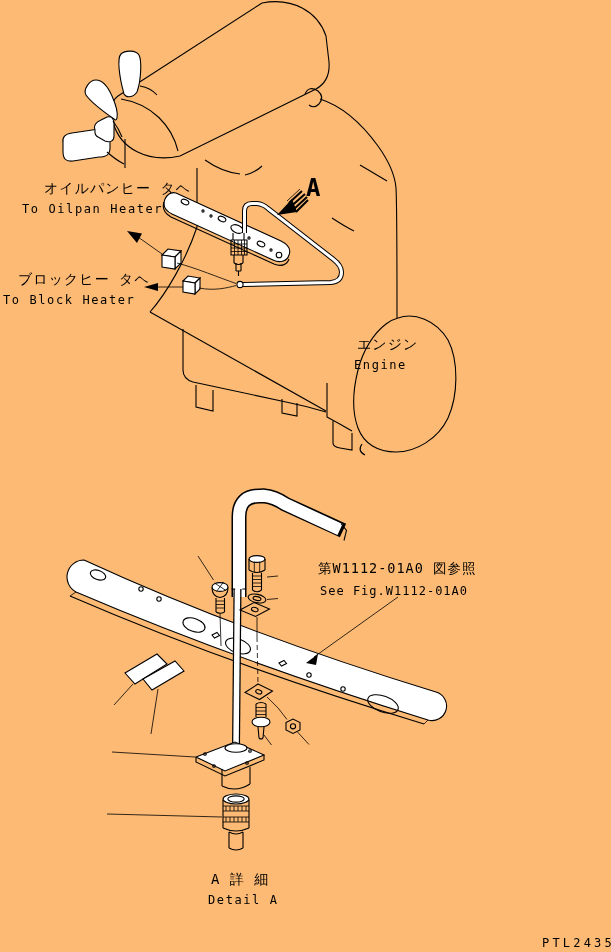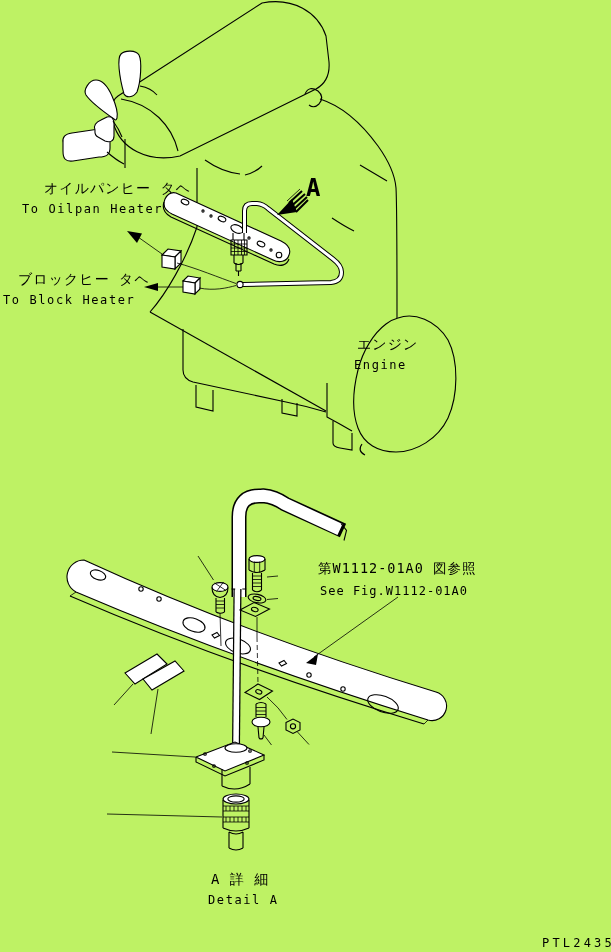--- a/index.html
+++ b/index.html
@@ -1,17 +1,17 @@
 <!DOCTYPE html>
 <html><head>
 <meta charset="utf-8">
 <style>
   html,body{margin:0;padding:0;background:#e8e8e8;}
   .page{
-    width:611px;height:952px;background:#bef264;position:relative;
+    width:611px;height:952px;background:#fdba74;position:relative;
     margin:0 auto;overflow:hidden;
     font-family:"DejaVu Sans Mono", monospace;
   }
   svg{display:block;}
   svg path, svg ellipse, svg circle, svg line, svg polygon, svg rect{
     stroke:#000;stroke-width:1.1;fill:none;
   }
   svg .fillw{fill:#ffffff;}
   svg .fillb{fill:#000000;stroke:none;}
   svg .thin{stroke-width:0.8;}

